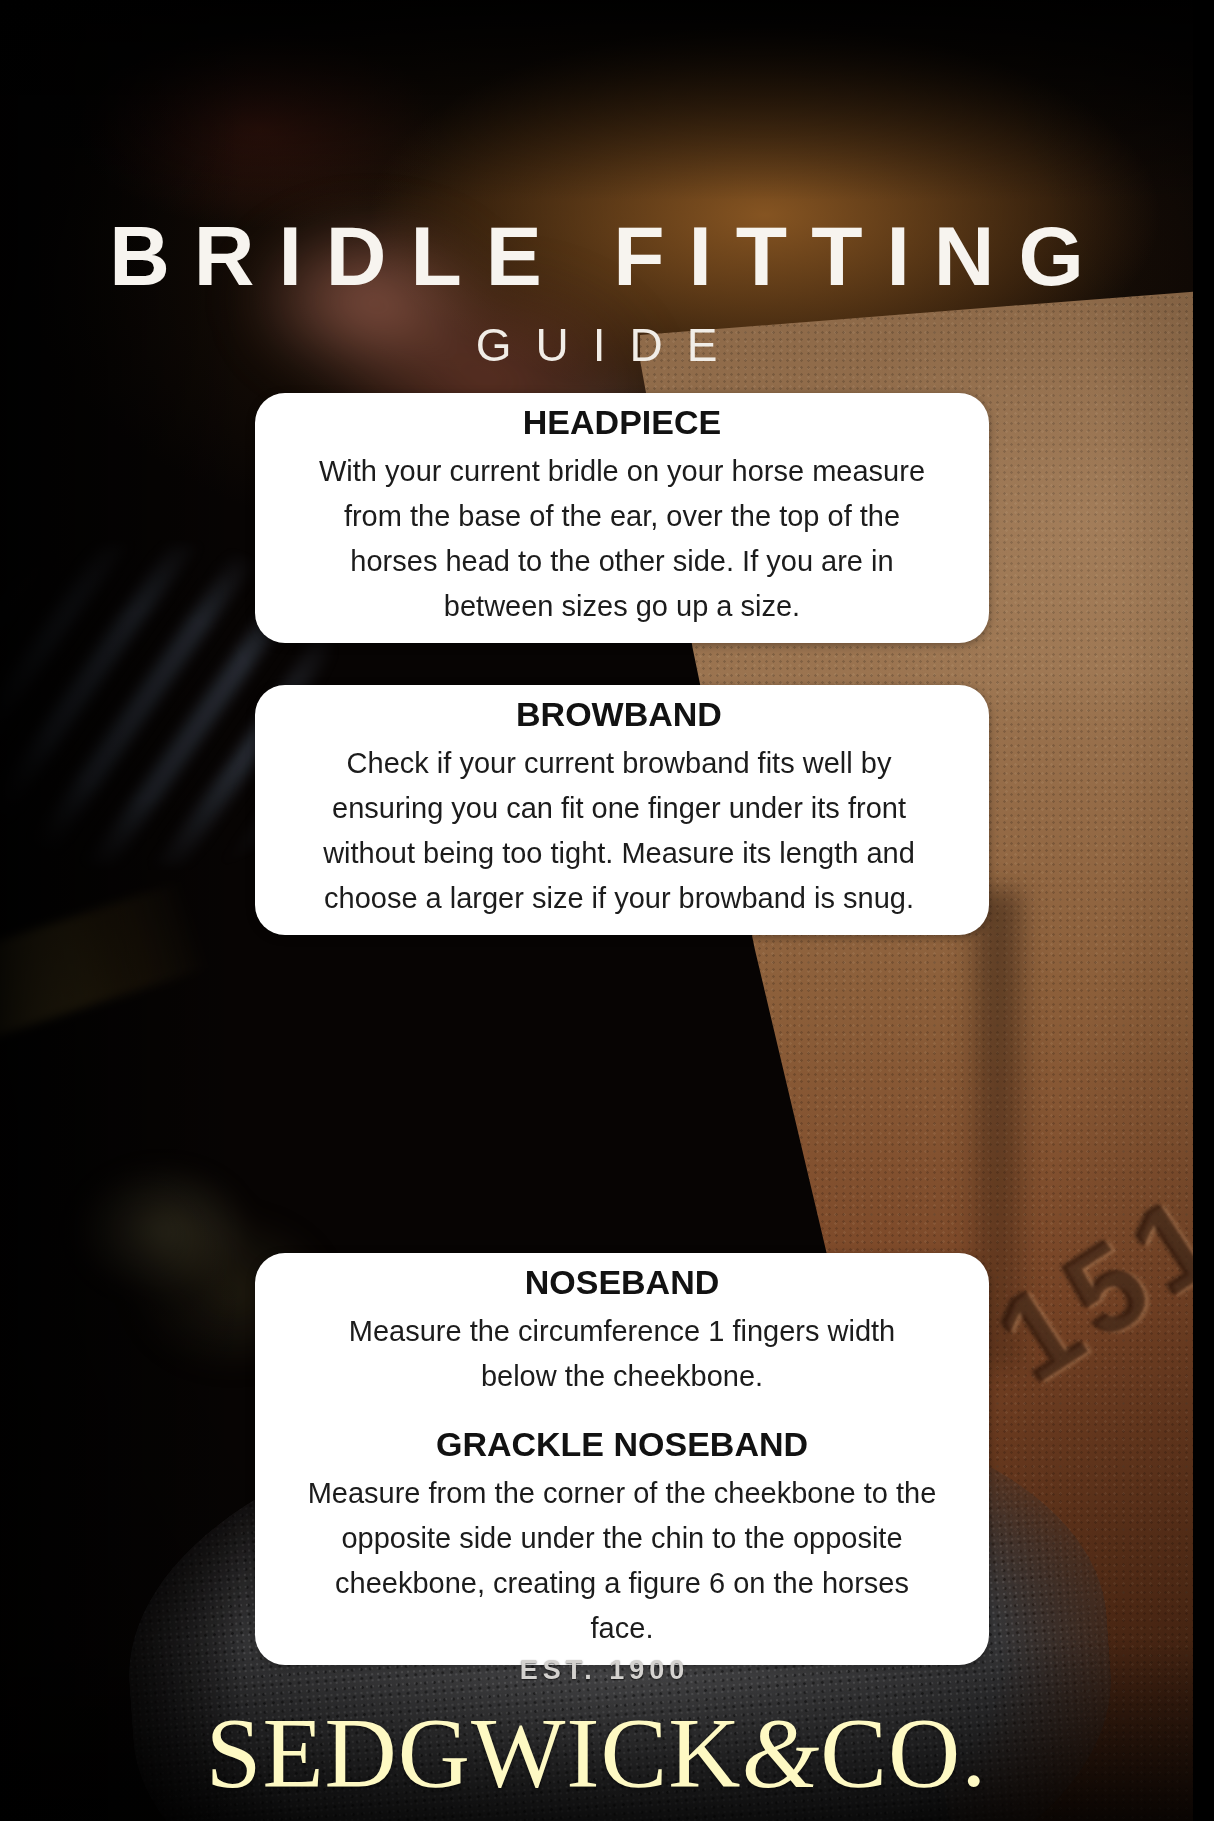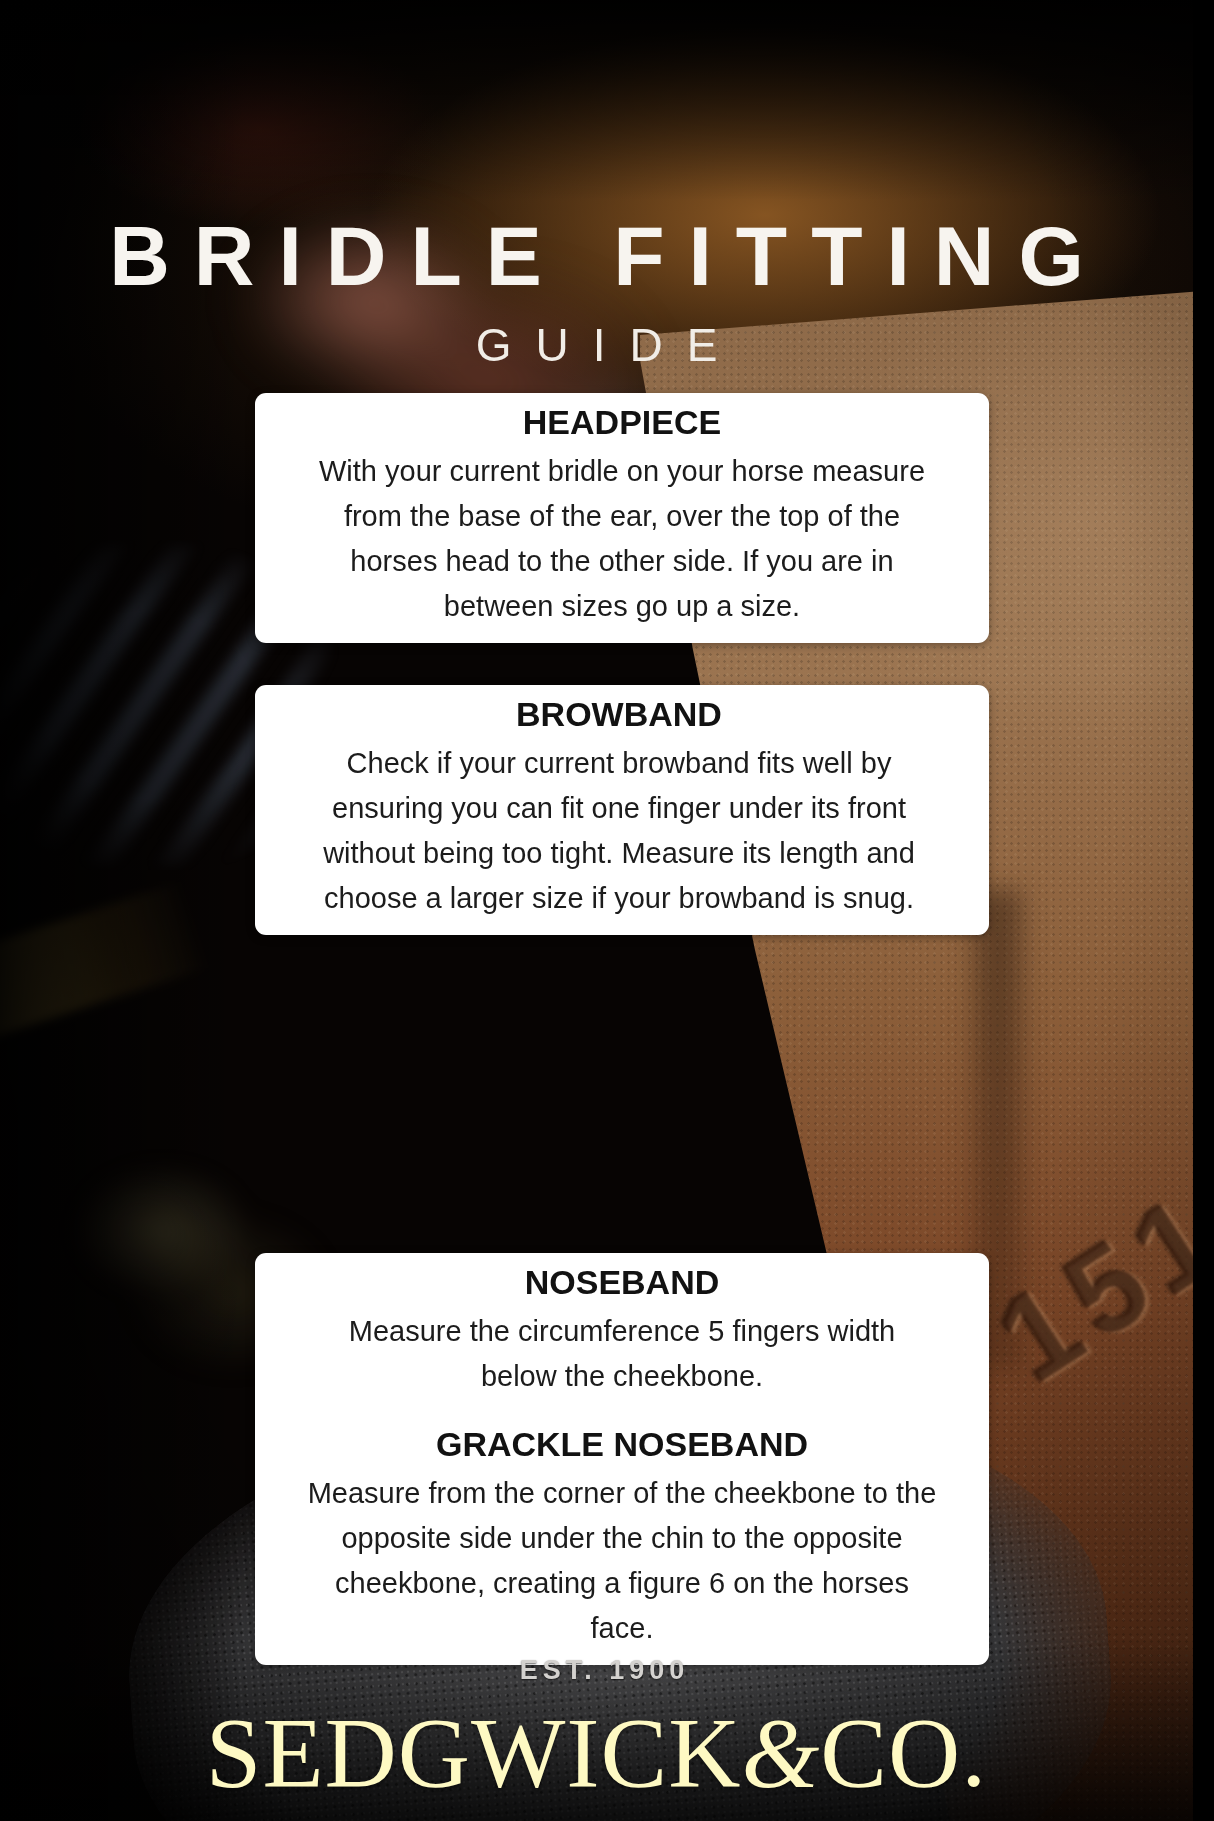--- a/index.html
+++ b/index.html
@@ -91,21 +91,21 @@
     text-align:center;color:#f7f4ef;font-size:84px;line-height:1;
     font-weight:700;letter-spacing:24px;text-indent:24px;
   }
   .subtitle{
     position:absolute;left:0;right:0;top:322px;z-index:6;margin:0;
     text-align:center;color:#f1ede7;font-size:46px;line-height:1;
     font-weight:400;letter-spacing:24px;text-indent:24px;
   }
   .card{
     position:absolute;left:255px;width:734px;z-index:5;
-    box-sizing:border-box;background:#ffffff;border-radius:11px;
+    box-sizing:border-box;background:#ffffff;border-radius:30px;
     padding:6px 26px 10px;text-align:center;
     box-shadow:0 2px 8px rgba(0,0,0,.35);
   }
   .card-1{top:393px;}
   .card-2{top:685px;padding-left:20px;}
   .card-3{top:978px;padding-bottom:18px;}
   .card-4{top:1253px;}
   .card h3{margin:0;font-size:34px;line-height:46px;font-weight:700;color:#121212;}
   .card p{margin:4px;font-size:29px;line-height:45px;color:#1c1c1c;white-space:pre-line;}
   .card .section + .section{margin-top:22px;}
@@ -158,21 +158,21 @@
 ensuring you can fit one finger under its front
 without being too tight. Measure its length and
 choose a larger size if your browband is snug.</p>
     </div>
   </section>
 
 
   <section class="card card-4">
     <div class="section">
       <h3>NOSEBAND</h3>
-      <p>Measure the circumference 5 fingers width
+      <p>Measure the circumference 1 fingers width
 below the cheekbone.</p>
     </div>
     <div class="section">
       <h3>GRACKLE NOSEBAND</h3>
       <p>Measure from the corner of the cheekbone to the
 opposite side under the chin to the opposite
 cheekbone, creating a figure 6 on the horses
 face.</p>
     </div>
   </section>

